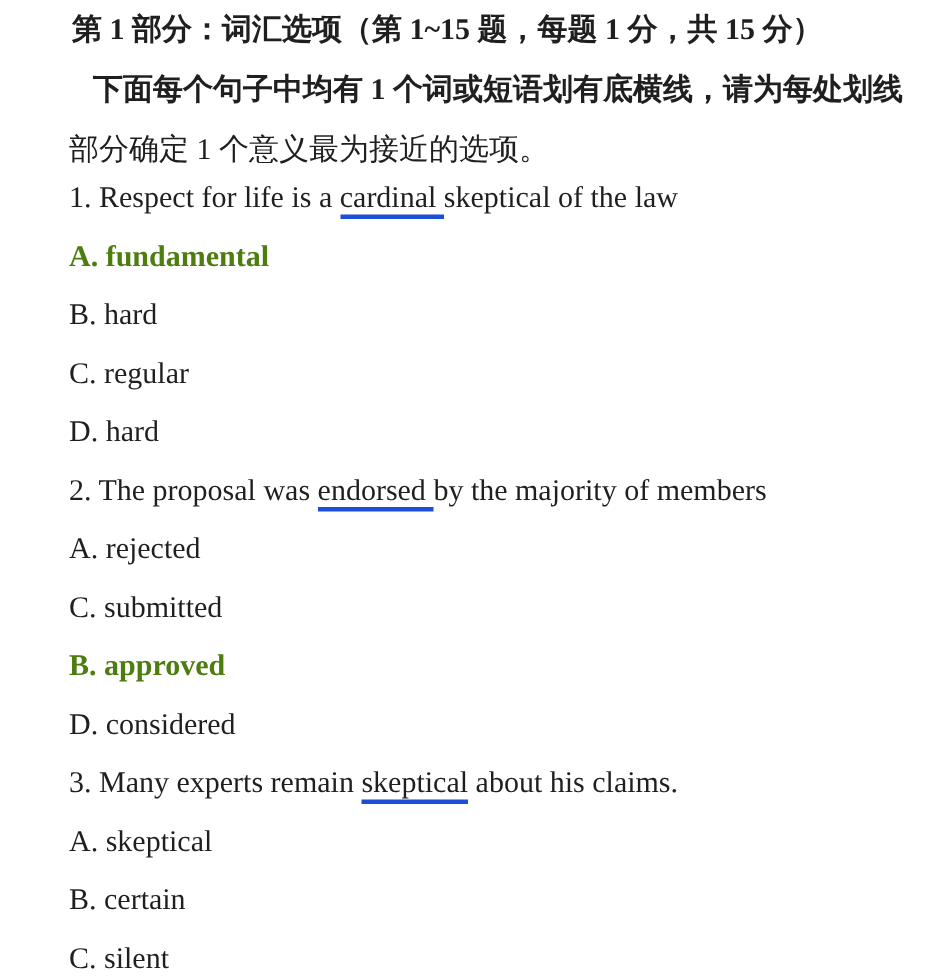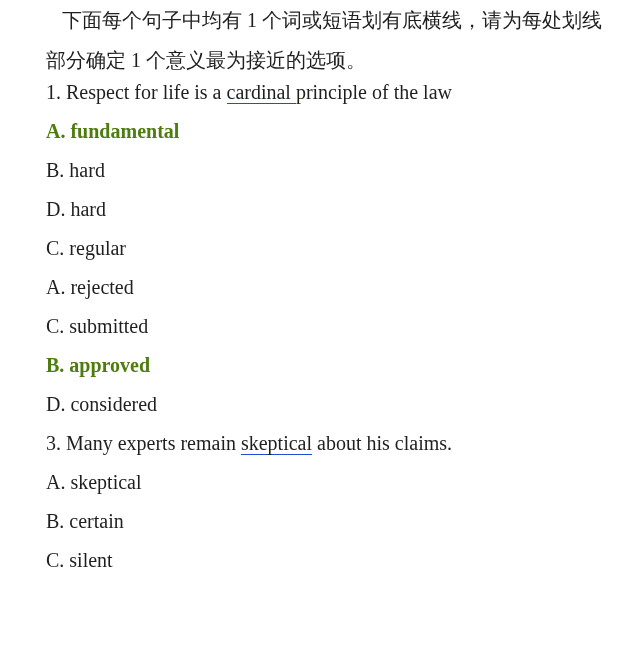--- a/index.html
+++ b/index.html
@@ -27,55 +27,58 @@
     line-height: 40px;
     font-size: 20px;
     white-space: nowrap;
   }
   .title-line {
     font-weight: 600;
     padding-left: 2px;
   }
   .indent {
     text-indent: 16px;
+    font-weight: bold;
   }
   
   .en-section {
     margin-top: -7px;
   }
   .en-line {
     height: 39px;
     line-height: 39px;
     font-size: 20px;
     white-space: nowrap;
   }
   .u {
-    border-bottom: 1px solid #1d4ed8;
+    border-bottom: 3px solid #1d4ed8;
   }
   .answer-red {
     color: #4d7c0f;
     font-weight: bold;
   }
 </style>
 </head>
 <body>
 
 <div class="page">
 
+  <div class="cn-line title-line">第 1 部分：词汇选项（第 1~15 题，每题 1 分，共 15 分）</div>
   <div class="cn-line indent">下面每个句子中均有 1 个词或短语划有底横线，请为每处划线</div>
   <div class="cn-line">部分确定 1 个意义最为接近的选项。</div>
 
   <div class="en-section">
 
-    <div class="en-line"><span>1. Respect for life is a </span><span class="u">cardinal </span><span>principle of the law</span></div>
+    <div class="en-line"><span>1. Respect for life is a </span><span class="u">cardinal </span><span>skeptical of the law</span></div>
     <div class="en-line answer-red">A. fundamental</div>
     <div class="en-line">B. hard</div>
+    <div class="en-line">C. regular</div>
     <div class="en-line">D. hard</div>
-    <div class="en-line">C. regular</div>
 
+    <div class="en-line"><span>2. The proposal was </span><span class="u">endorsed </span><span>by the majority of members</span></div>
     <div class="en-line">A. rejected</div>
     <div class="en-line">C. submitted</div>
     <div class="en-line answer-red">B. approved</div>
     <div class="en-line">D. considered</div>
 
     <div class="en-line"><span>3. Many experts remain </span><span class="u">skeptical</span><span> about his claims.</span></div>
     <div class="en-line">A. skeptical</div>
     <div class="en-line">B. certain</div>
     <div class="en-line">C. silent</div>
 

